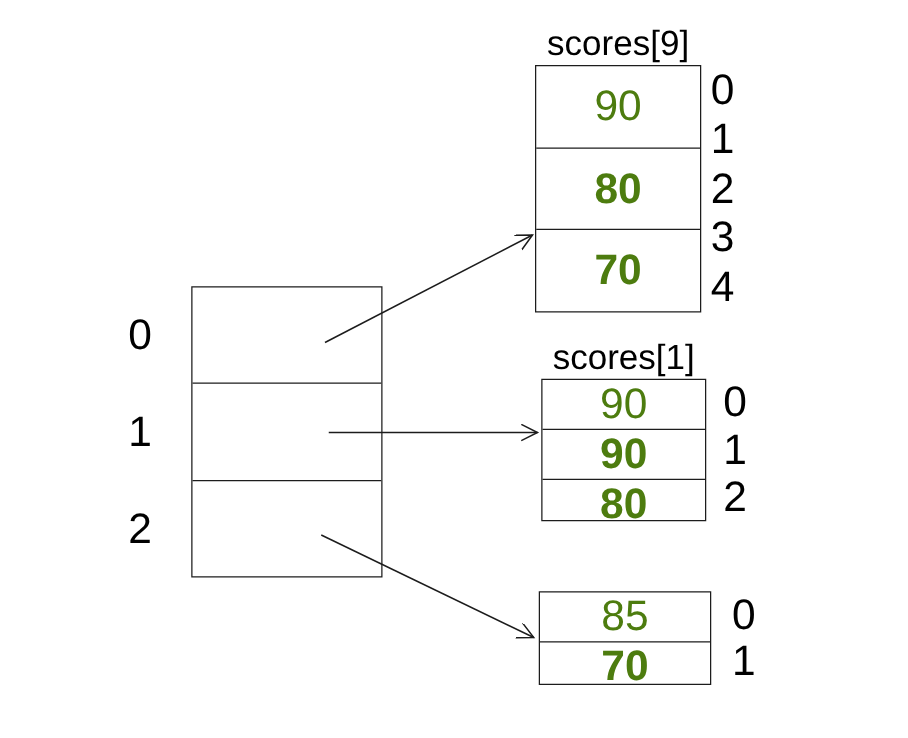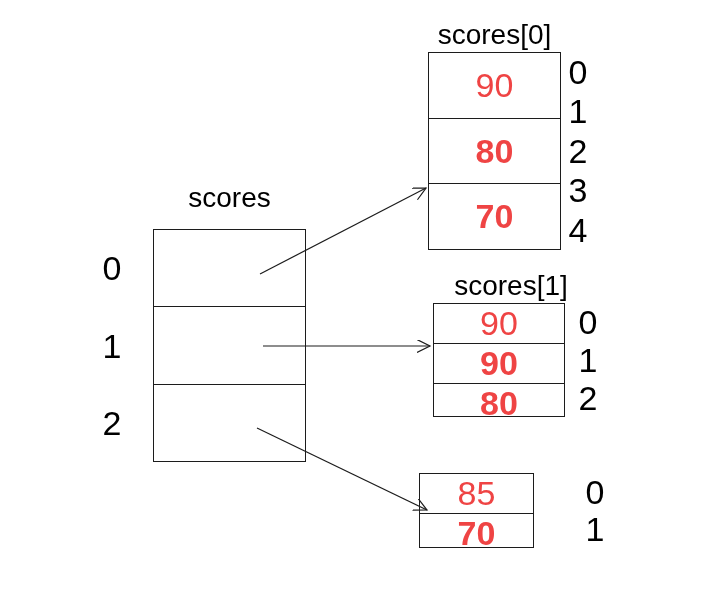--- a/index.html
+++ b/index.html
@@ -10,69 +10,68 @@
   .title{
     position:absolute;font-size:28px;line-height:30px;text-align:center;
     white-space:nowrap;color:#000;
   }
   .abox{
     position:absolute;border:1.5px solid #1c1c1c;box-sizing:border-box;
     display:flex;flex-direction:column;background:#fff;
   }
   .abox .cell{
     flex:1;display:flex;align-items:center;justify-content:center;
-    font-size:34px;color:#ef4444;
+    font-size:34px;color:#4d7c0f;
   }
   .abox .cell + .cell{border-top:1.5px solid #1c1c1c;font-weight:bold;}
   .idx{
     position:absolute;display:flex;align-items:center;justify-content:center;
     font-size:34px;color:#000;
   }
   .arrows{position:absolute;left:0;top:0;z-index:3;pointer-events:none;}
 </style>
 </head>
 <body>
 
 <div class="canvas">
 
-  <div class="title" style="left:153px;top:183px;width:153px;">scores</div>
 
   <div class="idx" style="left:95px;top:229px;width:34px;height:78px;">0</div>
   <div class="idx" style="left:95px;top:307px;width:34px;height:78px;">1</div>
   <div class="idx" style="left:95px;top:385px;width:34px;height:77px;">2</div>
 
   <div class="abox" style="left:153px;top:229px;width:153px;height:233px;">
     <div class="cell"></div>
     <div class="cell"></div>
     <div class="cell"></div>
   </div>
 
-  <div class="title" style="left:428px;top:20px;width:133px;">scores[0]</div>
+  <div class="title" style="left:428px;top:20px;width:133px;">scores[9]</div>
   <div class="abox" style="left:428px;top:52px;width:133px;height:198px;">
     <div class="cell">90</div>
     <div class="cell">80</div>
     <div class="cell">70</div>
   </div>
   <div class="idx" style="left:563px;top:52px;width:30px;height:40px;">0</div>
   <div class="idx" style="left:563px;top:92px;width:30px;height:39px;">1</div>
   <div class="idx" style="left:563px;top:131px;width:30px;height:40px;">2</div>
   <div class="idx" style="left:563px;top:171px;width:30px;height:39px;">3</div>
   <div class="idx" style="left:563px;top:210px;width:30px;height:40px;">4</div>
 
-  <div class="title" style="left:445px;top:271px;width:132px;">scores[1]</div>
+  <div class="title" style="left:433px;top:271px;width:132px;">scores[1]</div>
   <div class="abox" style="left:433px;top:303px;width:132px;height:114px;">
     <div class="cell">90</div>
     <div class="cell">90</div>
     <div class="cell">80</div>
   </div>
   <div class="idx" style="left:573px;top:303px;width:30px;height:38px;">0</div>
   <div class="idx" style="left:573px;top:341px;width:30px;height:38px;">1</div>
   <div class="idx" style="left:573px;top:379px;width:30px;height:38px;">2</div>
 
-  <div class="abox" style="left:419px;top:473px;width:115px;height:75px;">
+  <div class="abox" style="left:431px;top:473px;width:138px;height:75px;">
     <div class="cell">85</div>
     <div class="cell">70</div>
   </div>
   <div class="idx" style="left:580px;top:473px;width:30px;height:38px;">0</div>
   <div class="idx" style="left:580px;top:511px;width:30px;height:37px;">1</div>
 
   <svg class="arrows" width="726" height="590" viewBox="0 0 726 590">
     <defs>
       <marker id="arrowOpen" markerUnits="userSpaceOnUse" markerWidth="18" markerHeight="18" refX="13" refY="6.5" orient="auto">
         <path d="M0,0 L13,6.5 L0,13" fill="none" stroke="#1c1c1c" stroke-width="1.2"></path>

